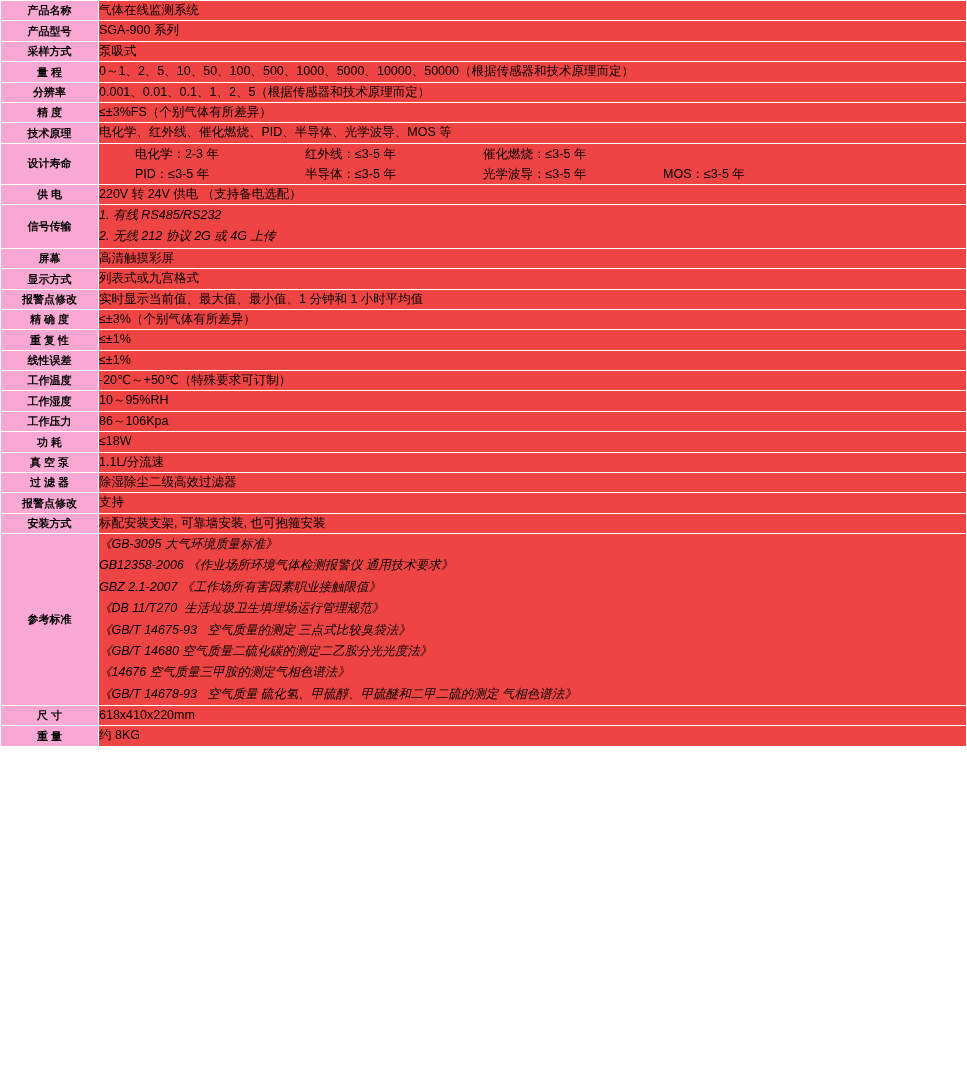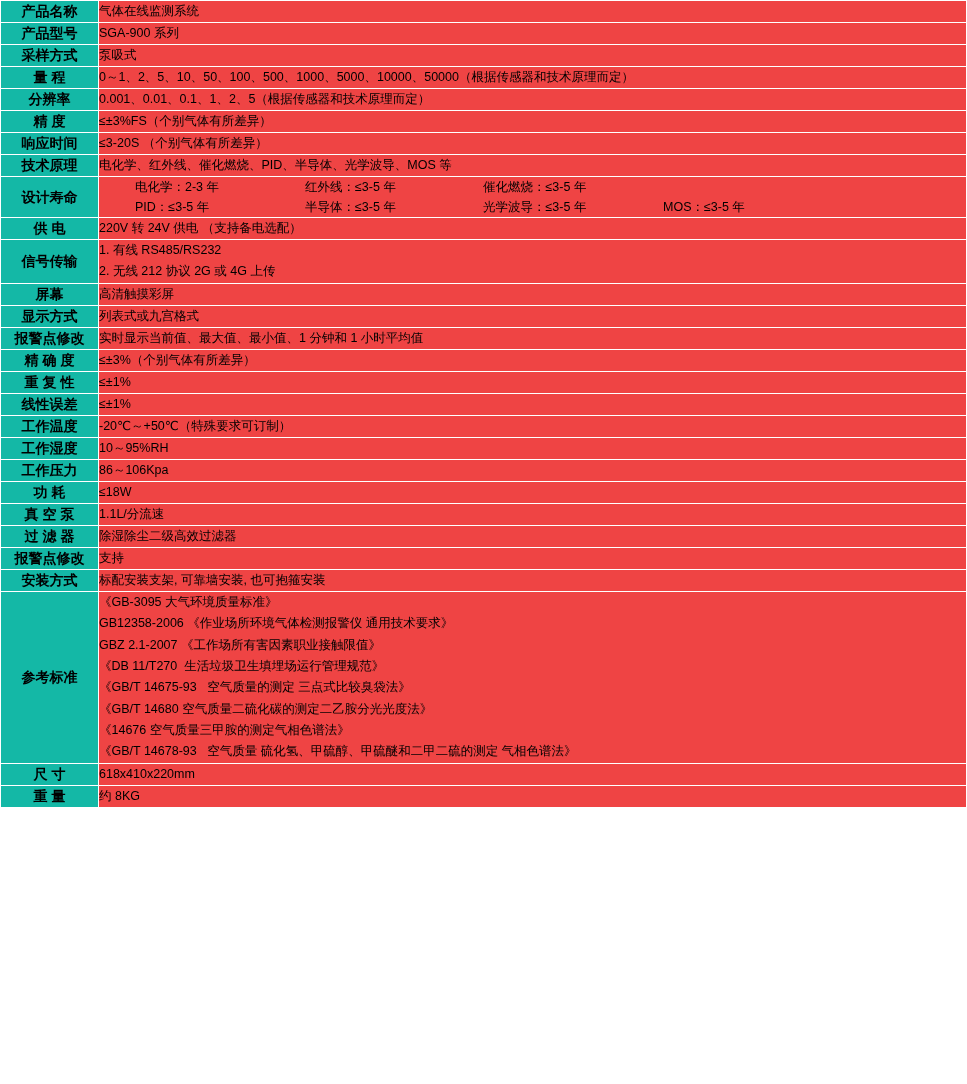--- a/index.html
+++ b/index.html
@@ -16,39 +16,40 @@
     width: 967px;
     table-layout: fixed;
   }
   table.spec td {
     border: 1px solid #ffffff;
     vertical-align: middle;
     padding: 0;
   }
   td.label {
     width: 97px;
-    background: #14b8a6;
+    background: #f9a8d4;
     color: #000000;
     font-weight: bold;
-    font-size: 14px;
+    font-size: 11px;
     text-align: center;
     letter-spacing: 0px;
     padding: 7px 2px;
     line-height: 1.5;
   }
   td.value {
     background: #ef4444;
     color: #000000;
     font-size: 12.5px;
     padding: 8px 0 8px 8px;
     line-height: 1.55;
   }
   .v-line {
     display: block;
     white-space: pre;
+    font-style: italic;
   }
   .life-grid {
     display: block;
   }
   .life-row {
     display: flex;
     width: 100%;
     margin-left: 36px;
   }
   .life-cell {
@@ -85,24 +86,20 @@
         <td class="label">量  程</td>
         <td class="value">0～1、2、5、10、50、100、500、1000、5000、10000、50000（根据传感器和技术原理而定）</td>
       </tr>
       <tr>
         <td class="label">分辨率</td>
         <td class="value">0.001、0.01、0.1、1、2、5（根据传感器和技术原理而定）</td>
       </tr>
       <tr>
         <td class="label">精  度</td>
         <td class="value">≤±3%FS（个别气体有所差异）</td>
-      </tr>
-      <tr>
-        <td class="label">响应时间</td>
-        <td class="value">≤3-20S （个别气体有所差异）</td>
       </tr>
       <tr>
         <td class="label">技术原理</td>
         <td class="value">电化学、红外线、催化燃烧、PID、半导体、光学波导、MOS 等</td>
       </tr>
       <tr>
         <td class="label">设计寿命</td>
         <td class="value">
           <div class="life-grid">
             <div class="life-row">

